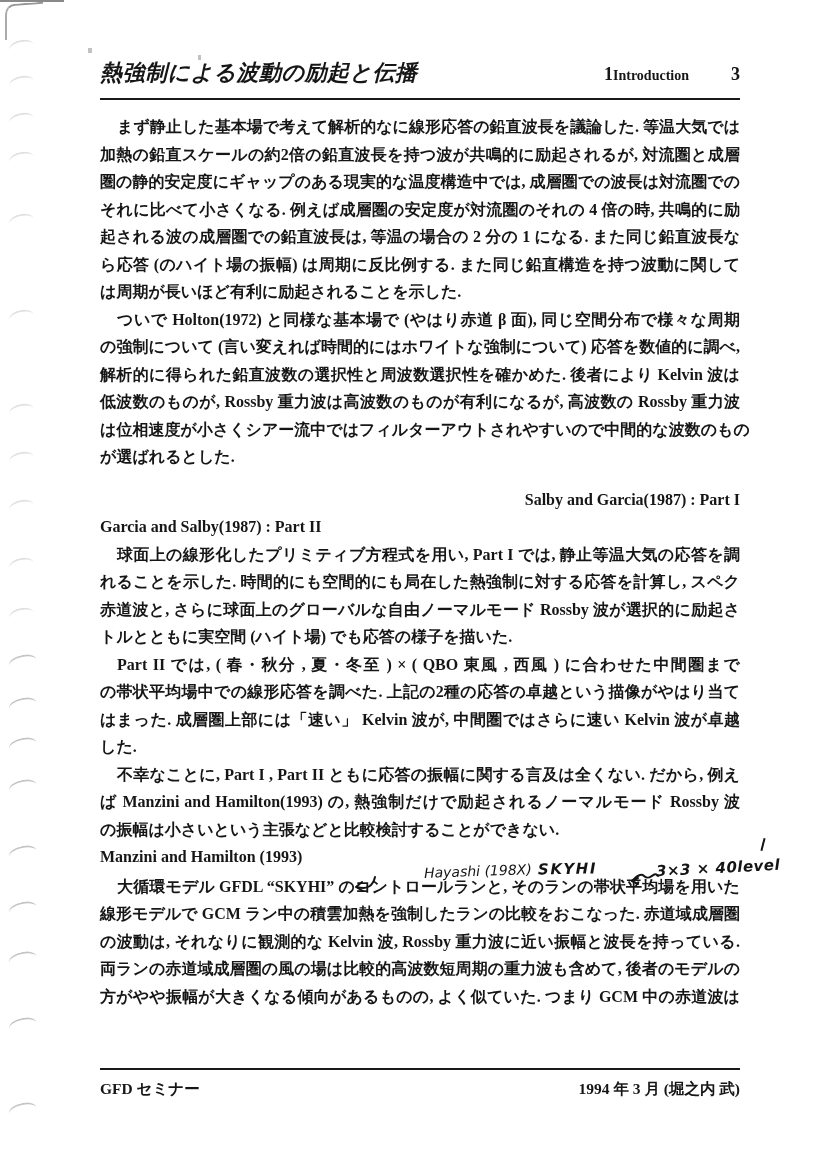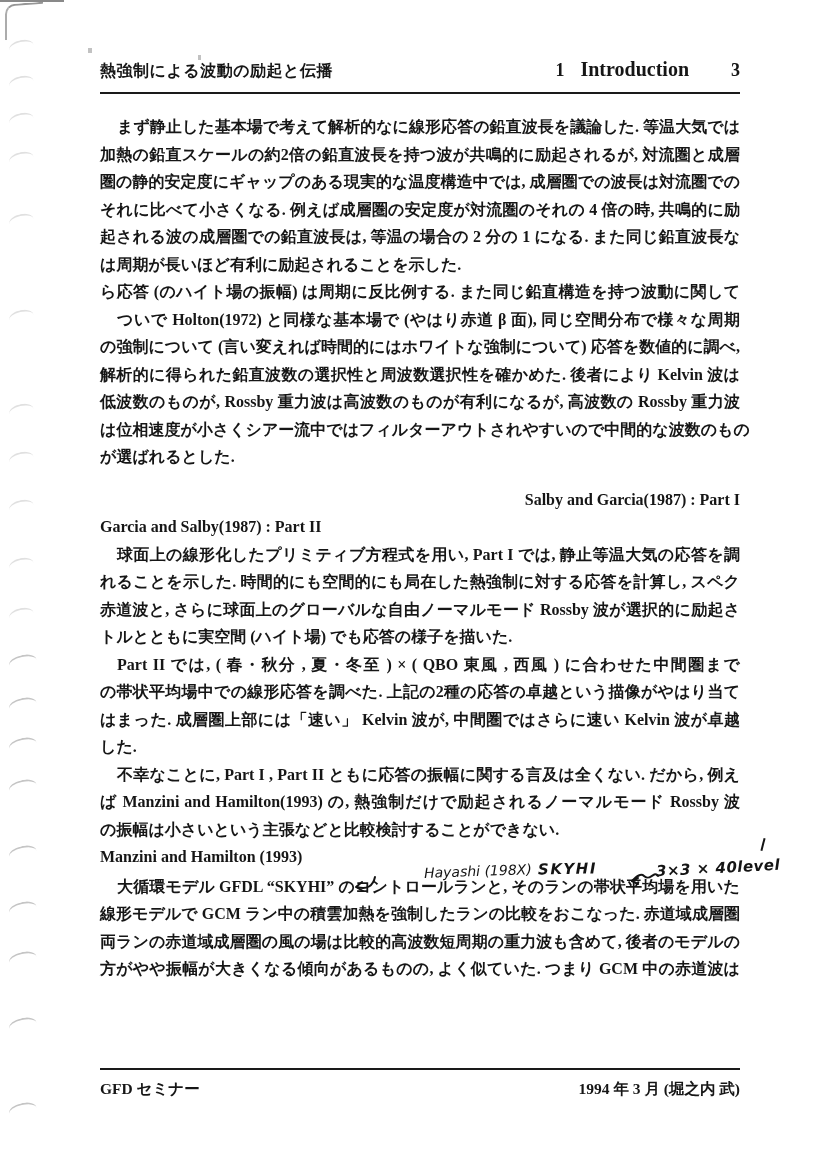--- a/index.html
+++ b/index.html
@@ -11,24 +11,24 @@
   }
   .page{position:absolute;inset:0;}
 
   
   .hdr{
     position:absolute;left:100px;top:58px;width:640px;
     display:flex;justify-content:space-between;align-items:baseline;
     padding-bottom:10px;border-bottom:2.5px solid #1a1a1a;
     font-weight:bold;
   }
-  .hdr-title{font-size:16px;letter-spacing:.5px;}
+  .hdr-title{font-size:22px;letter-spacing:.5px;font-style:italic;}
   .hdr-right{display:flex;align-items:baseline;}
   .hdr-secnum{font-size:18px;}
-  .hdr-sectitle{font-size:20px;margin-left:16px;}
+  .hdr-sectitle{font-size:14px;margin-left:0;}
   .hdr-page{font-size:18px;margin-left:42px;}
 
   
   .doc-body{
     position:absolute;left:100px;top:113px;width:640px;
     font-size:16px;line-height:27.5px;font-weight:600;
   }
   .line{white-space:nowrap;text-align:justify;}
   .line.fill{text-align-last:justify;}
   .line.indent{text-indent:17px;}
@@ -127,22 +127,22 @@
     </span>
   </div>
 
   <div class="doc-body">
       <div class="para">
         <div class="line fill indent">まず静止した基本場で考えて解析的なに線形応答の鉛直波長を議論した. 等温大気では</div>
         <div class="line fill">加熱の鉛直スケールの約2倍の鉛直波長を持つ波が共鳴的に励起されるが, 対流圏と成層</div>
         <div class="line fill">圏の静的安定度にギャップのある現実的な温度構造中では, 成層圏での波長は対流圏での</div>
         <div class="line fill">それに比べて小さくなる. 例えば成層圏の安定度が対流圏のそれの 4 倍の時, 共鳴的に励</div>
         <div class="line fill">起される波の成層圏での鉛直波長は, 等温の場合の 2 分の 1 になる. また同じ鉛直波長な</div>
+        <div class="line fill">ら応答 (のハイト場の振幅) は周期に反比例する. また同じ鉛直構造を持つ波動に関して</div>
         <div class="line">は周期が長いほど有利に励起されることを示した.</div>
-        <div class="line fill">ら応答 (のハイト場の振幅) は周期に反比例する. また同じ鉛直構造を持つ波動に関して</div>
       </div>
       <div class="para">
         <div class="line fill indent">ついで Holton(1972) と同様な基本場で (やはり赤道 β 面), 同じ空間分布で様々な周期</div>
         <div class="line fill">の強制について (言い変えれば時間的にはホワイトな強制について) 応答を数値的に調べ,</div>
         <div class="line fill">解析的に得られた鉛直波数の選択性と周波数選択性を確かめた. 後者により Kelvin 波は</div>
         <div class="line fill">低波数のものが, Rossby 重力波は高波数のものが有利になるが, 高波数の Rossby 重力波</div>
         <div class="line fill">は位相速度が小さくシアー流中ではフィルターアウトされやすいので中間的な波数のもの</div>
         <div class="line">が選ばれるとした.</div>
       </div>
       <div class="reference">Salby and Garcia(1987) : Part I</div>
@@ -161,20 +161,21 @@
       </div>
       <div class="para">
         <div class="line fill indent">不幸なことに, Part I , Part II ともに応答の振幅に関する言及は全くない. だから, 例え</div>
         <div class="line fill">ば Manzini and Hamilton(1993) の, 熱強制だけで励起されるノーマルモード Rossby 波</div>
         <div class="line">の振幅は小さいという主張などと比較検討することができない.</div>
       </div>
       <div class="subheading">Manzini and Hamilton (1993)</div>
       <div class="para">
         <div class="line fill indent">大循環モデル GFDL “SKYHI” のコントロールランと, そのランの帯状平均場を用いた</div>
         <div class="line fill">線形モデルで GCM ラン中の積雲加熱を強制したランの比較をおこなった. 赤道域成層圏</div>
+        <div class="line fill">の波動は, それなりに観測的な Kelvin 波, Rossby 重力波に近い振幅と波長を持っている.</div>
         <div class="line fill">両ランの赤道域成層圏の風の場は比較的高波数短周期の重力波も含めて, 後者のモデルの</div>
         <div class="line fill">方がやや振幅が大きくなる傾向があるものの, よく似ていた. つまり GCM 中の赤道波は</div>
       </div>
     </div>
 
   <span class="hw hw-citation">Hayashi (198X)</span>
   <span class="hw hw-model">SKYHI</span>
   <span class="hw hw-res">3×3 × 40level</span>
   <span class="hw-tick"></span>
   <svg class="hw-svg hw-arrow-return" width="28" height="22" viewBox="0 0 28 22">

